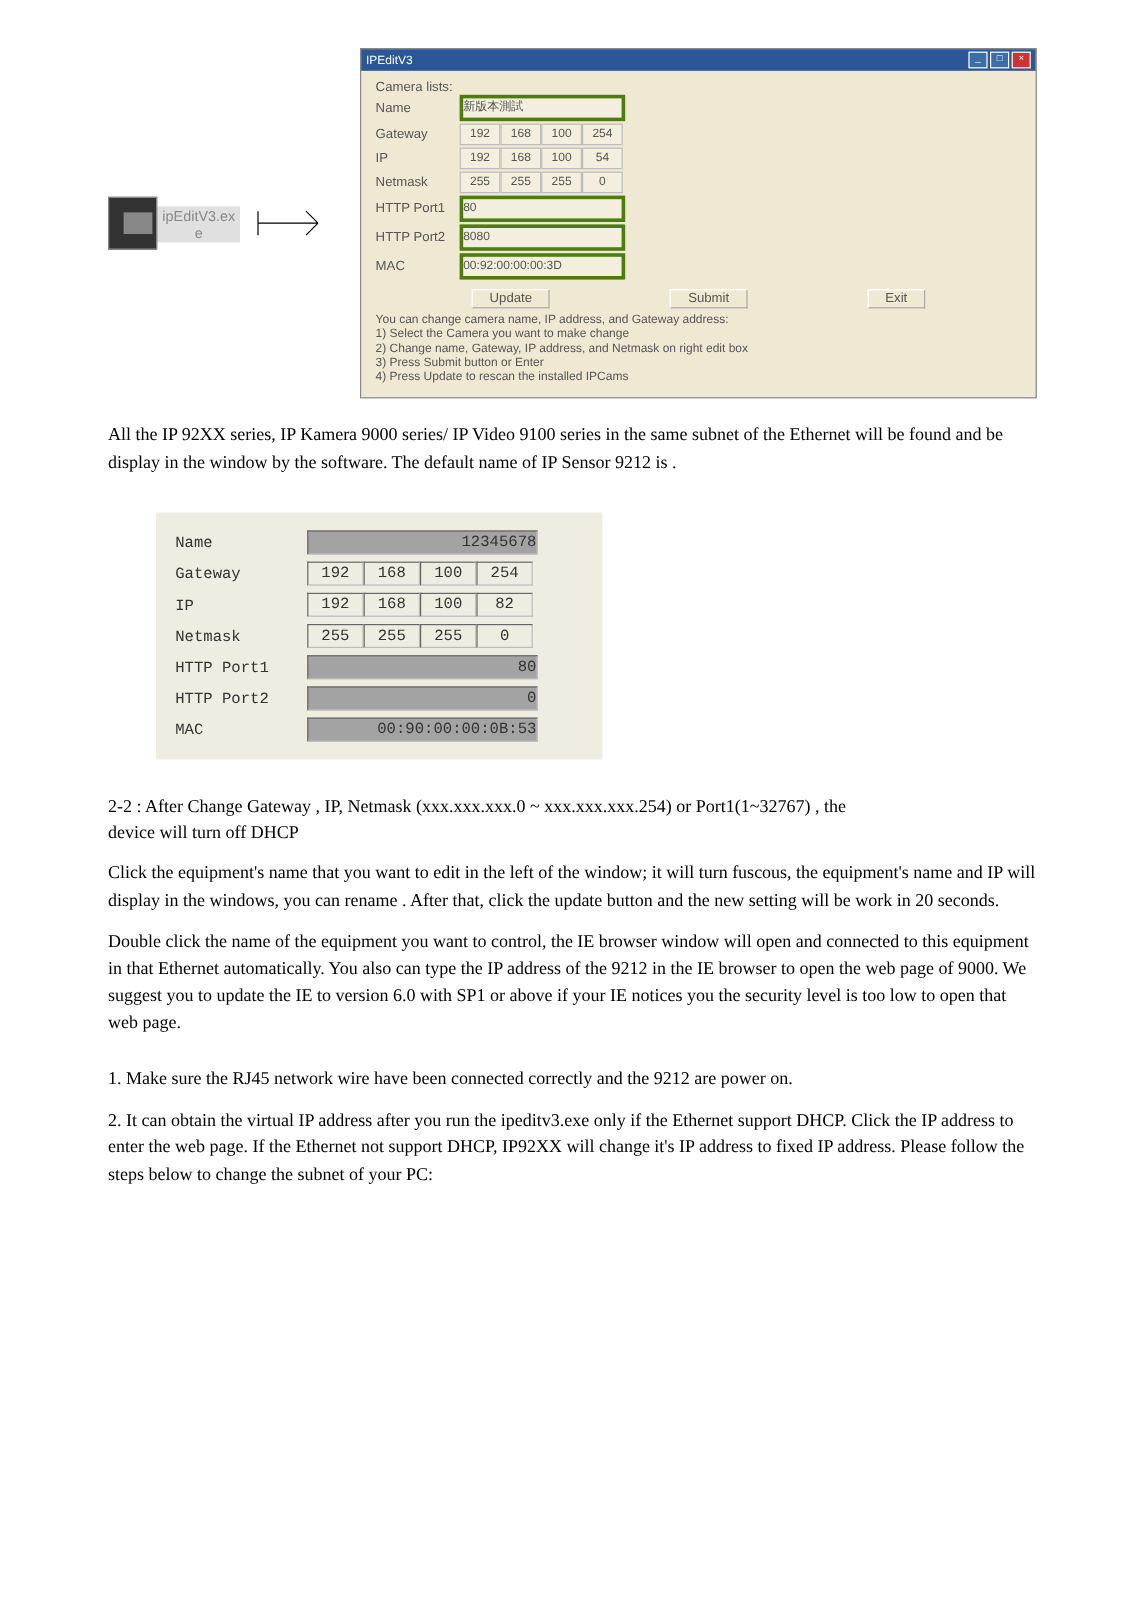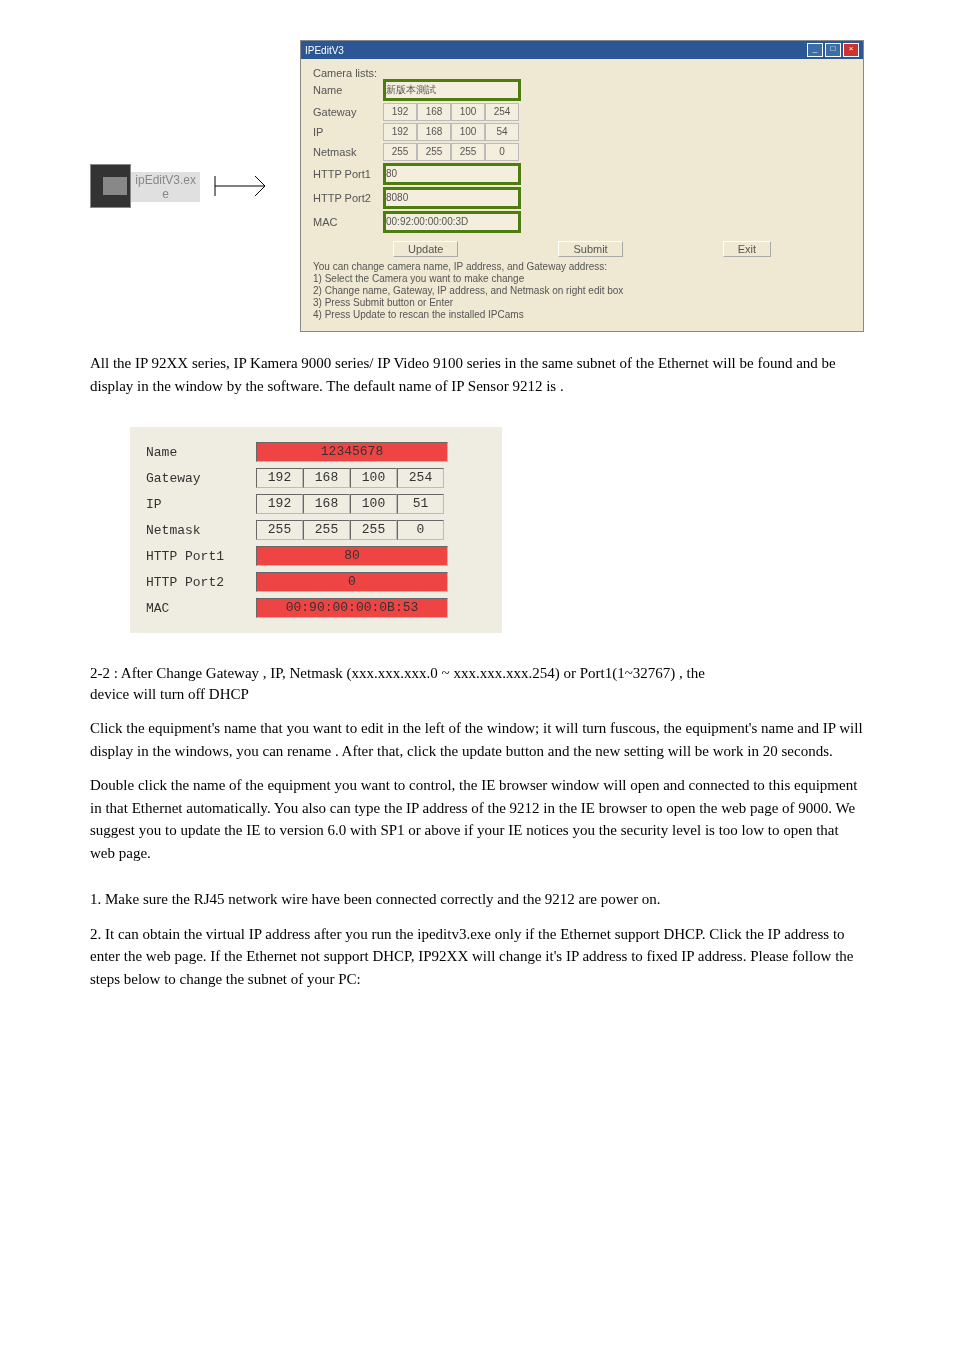--- a/index.html
+++ b/index.html
@@ -30,21 +30,21 @@
   .prow .pv .wide{width:132px;height:16px;background:#f3eedd;border:3px solid #4d7c0f;text-align:left;font-size:10px;line-height:16px}
   .dlg-btns{margin:6px 0 4px 0;display:flex;gap:100px;align-items:center;justify-content:center}
   .winbtn{background:#efe8d2;border:1px solid #aaa;border-top-color:#fff;border-left-color:#fff;padding:1px 14px;font-size:11px;color:#555}
   .instr{font-size:10px;line-height:12px;white-space:pre}
   .para{margin:12px 0 0 0;line-height:1.5}
   .figtbl{margin:30px 0 30px 40px;width:340px;background:#efece1;font-family:"Courier New",monospace;font-size:13px;color:#333;padding:12px 16px}
   .figtbl .frow{display:flex;align-items:center;height:26px}
   .figtbl .fl{width:110px}
   .figtbl .fv{flex:1;display:flex;gap:0;align-items:center}
   .figtbl .fv .foct{width:45px;border:1px inset #bbb;background:#efece1;text-align:center;height:18px;line-height:18px}
-  .figtbl .fv .fwide{width:190px;border:1px inset #bbb;background:#ef4444;text-align:center;height:18px;line-height:18px}
+  .figtbl .fv .fwide{width:190px;border:1px inset #bbb;background:#a3a3a3;text-align:right;height:18px;line-height:18px}
   .notes{font-family:"Times New Roman",serif;font-size:15px;line-height:1.4}
 </style>
 </head>
 <body>
 
 <div class="page">
 
   <div class="row1">
     <div class="desktop-icon">
       <div class="ico"></div>
@@ -155,21 +155,21 @@
       <div class="foct">100</div>
       <div class="foct">254</div>
     </div>
       </div>
     <div class="frow">
         <div class="fl">IP</div>
         <div class="fv">
       <div class="foct">192</div>
       <div class="foct">168</div>
       <div class="foct">100</div>
-      <div class="foct">51</div>
+      <div class="foct">82</div>
     </div>
       </div>
     <div class="frow">
         <div class="fl">Netmask</div>
         <div class="fv">
       <div class="foct">255</div>
       <div class="foct">255</div>
       <div class="foct">255</div>
       <div class="foct">0</div>
     </div>

